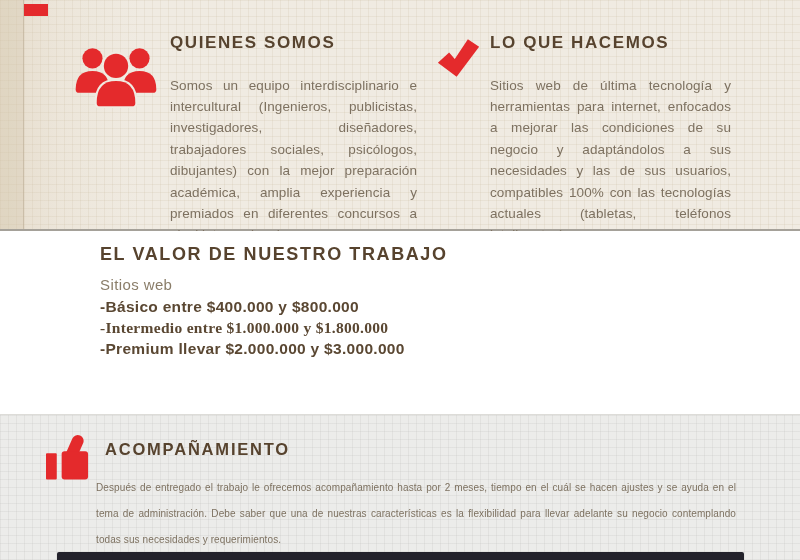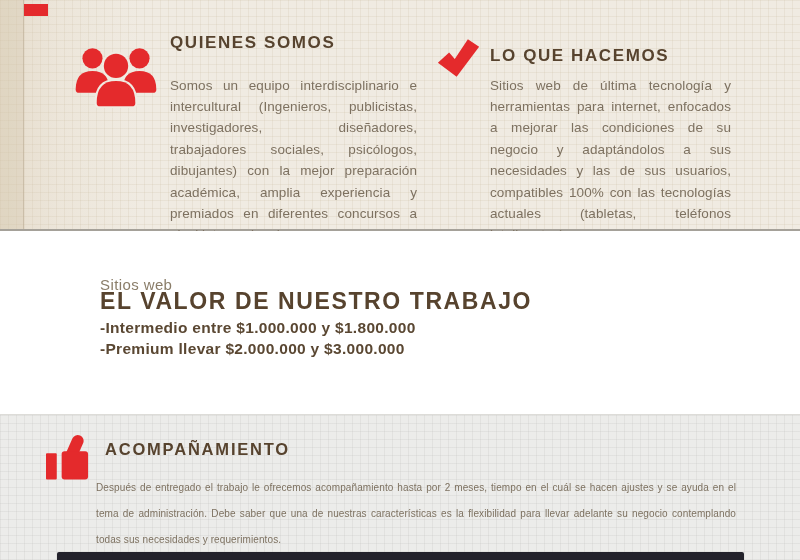--- a/index.html
+++ b/index.html
@@ -24,33 +24,33 @@
   .top-left-mark{
     position:absolute;left:24px;top:4px;width:24px;height:12px;background:#e42a2c;
   }
 
   h1,h2,h3{margin:0;font-weight:bold;color:#57432e;}
   .h-top{font-size:17px;letter-spacing:1.6px;}
   .para{color:#7d7160;font-size:13.5px;line-height:21.4px;text-align:justify;letter-spacing:.1px;}
 
   .quienes-title{position:absolute;left:170px;top:33px;}
   .quienes-body{position:absolute;left:170px;top:61px;width:247px;}
-  .hacemos-title{position:absolute;left:490px;top:46px;}
+  .hacemos-title{position:absolute;left:490px;top:33px;}
   .hacemos-body{position:absolute;left:490px;top:61px;width:241px;}
 
   .people-icon{position:absolute;left:74px;top:44px;}
   .check-icon{position:absolute;left:436px;top:36px;}
 
   
   .section-mid{position:absolute;left:0;top:231px;width:800px;height:183px;background:#ffffff;}
-  .valor-title{position:absolute;left:100px;top:244px;font-size:23px;letter-spacing:1.6px;margin-top:44px;}
+  .valor-title{position:absolute;left:100px;top:244px;font-size:18px;letter-spacing:1.6px;}
   .valor-sub{position:absolute;left:100px;top:276px;font-size:15px;color:#8a7d69;letter-spacing:.4px;}
   .price-line{font-size:15.5px;font-weight:bold;color:#5a4732;letter-spacing:.3px;line-height:21px;}
   .price-0{position:absolute;left:100px;top:296px;}
-  .price-1{position:absolute;left:100px;top:317px;}
+  .price-1{position:absolute;left:100px;top:317px;font-family:Liberation Serif, serif;}
   .price-2{position:absolute;left:100px;top:338px;}
   .valor-note{position:absolute;left:100px;top:380px;font-size:14.5px;color:#7d7160;letter-spacing:.3px;}
 
   
   .section-bottom{
     position:absolute;left:0;top:414px;width:800px;height:146px;
     background-color:#ececea;
     background-image:
       linear-gradient(rgba(200,199,195,.28) 1px, transparent 1px),
       linear-gradient(90deg, rgba(200,199,195,.28) 1px, transparent 1px);
@@ -93,20 +93,21 @@
     <svg width="45" height="44" viewBox="0 0 48 46">
       <path class="red" d="M2 28 L14 17 L20 24 L34 3 L46 11 L22 43 Z"></path>
     </svg>
   </span>
   <h2 class="h-top hacemos-title">LO QUE HACEMOS</h2>
   <p class="para hacemos-body">Sitios web de última tecnología y herramientas para internet, enfocados a mejorar las condiciones de su negocio y adaptándolos a sus necesidades y las de sus usuarios, compatibles 100% con las tecnologías actuales (tabletas, teléfonos inteligentes).</p>
 
   <div class="section-mid"></div>
   <h2 class="valor-title">EL VALOR DE NUESTRO TRABAJO</h2>
   <div class="valor-sub">Sitios web</div>
+  <div class="price-line price-0">-Básico entre $400.000 y $800.000</div>
   <div class="price-line price-1">-Intermedio entre $1.000.000 y $1.800.000</div>
   <div class="price-line price-2">-Premium llevar $2.000.000 y $3.000.000</div>
 
   <div class="section-bottom"></div>
   <span class="thumb-icon">
     <svg width="45" height="48" viewBox="0 0 46 48">
       <rect class="red" x="0" y="18" width="11" height="27" rx="1"></rect>
       <rect class="red" x="24" y="-1" width="12" height="27" rx="6" transform="rotate(24 30 11)"></rect>
       <rect class="red" x="16" y="16" width="27" height="29" rx="3"></rect>
     </svg>

